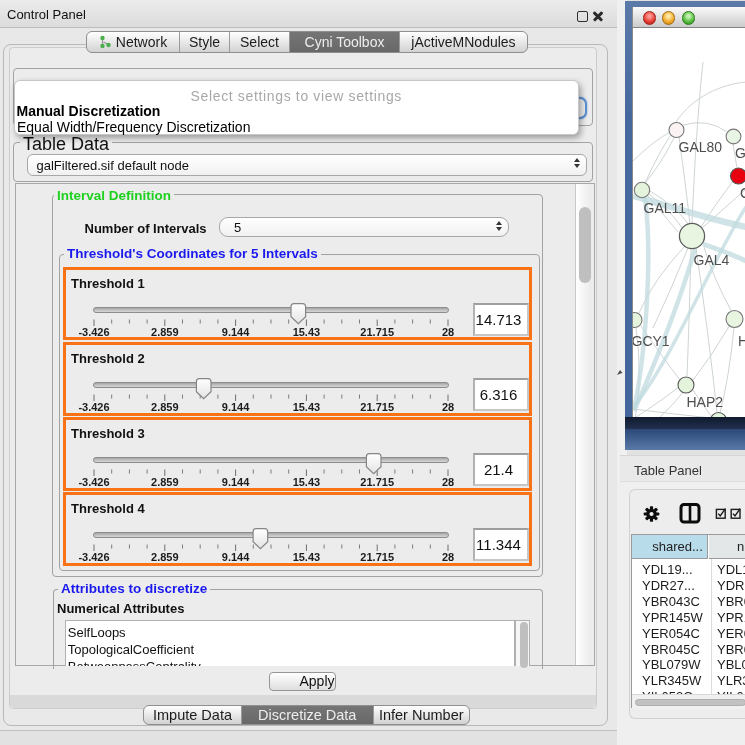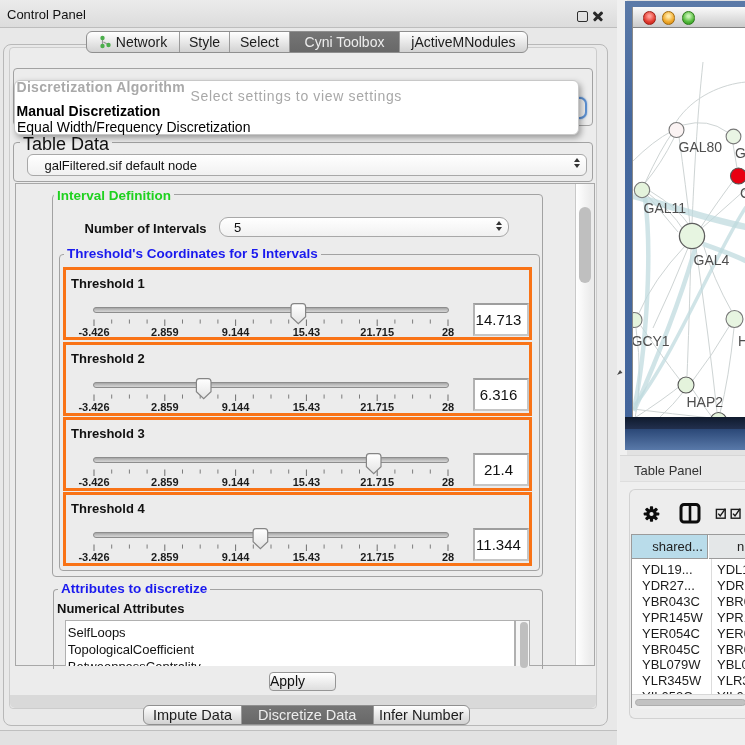--- a/index.html
+++ b/index.html
@@ -50,21 +50,21 @@
   </div>
   <div id="panelA"></div>
   <div id="panelB"></div>
 
   <div class="gbox" style="left:13px;top:68px;width:580px;height:58px"></div>
   <div style="position:absolute;left:566px;top:97px;width:21px;height:22px;border:2.5px solid #5c8fd0;border-radius:7px;background:#ececec;box-sizing:border-box;box-shadow:0 0 2px rgba(80,140,210,0.8)"></div>
 
   <div class="gbox" style="left:13px;top:141.5px;width:580px;height:40px"></div>
   <div class="gtitle" style="left:20px;top:138px;font-size:18px">Table Data</div>
   <div class="combo" style="left:26.5px;top:153.5px;width:560px;height:22px;border-radius:6px;line-height:21px">
-    <span style="margin-left:17px">galFiltered.sif default node</span>
+    <span style="margin-left:9px">galFiltered.sif default node</span>
     <span class="ar" style="top:3px;right:6px">
           <span class="tri-u"></span>
           <span class="tri-d"></span>
         </span>
   </div>
 
   <div class="abs" style="left:15px;top:183px;width:580px;height:483px;border:1px solid #a8a8a8;background:#ececec;box-sizing:border-box;overflow:hidden">
     <div class="abs" style="right:0;top:0;width:19px;height:483px;background:linear-gradient(90deg,#ffffff,#ececec 80%);border-left:1px solid #c9c9c9;box-sizing:border-box"></div>
     <div class="abs" style="right:3.5px;top:23px;width:12px;height:76px;background:#bfbfbf;border-radius:6px"></div>
   </div>
@@ -202,21 +202,21 @@
 
   <div class="gbox" style="left:53px;top:589px;width:490px;height:80px;border-bottom:none;border-radius:4px 4px 0 0"></div>
   <div class="gtitle" style="left:58px;top:582px;color:#1a1aee;font-weight:bold;font-size:13.5px">Attributes to discretize</div>
   <div class="abs" style="left:57px;top:601px;font-size:13px;font-weight:bold;color:#111">Numerical Attributes</div>
   <div class="abs" style="left:64.8px;top:620px;width:450px;height:46px;background:#fff;border:1px solid #b0b0b0;border-bottom:none;box-sizing:border-box;font-size:13px;color:#111;overflow:hidden">
     <div style="margin:2.5px 0 0 2px;line-height:17.4px">SelfLoops<br>TopologicalCoefficient<br>BetweennessCentrality</div>
   </div>
   <div class="abs" style="left:514.8px;top:620px;width:15.6px;height:46px;background:#f6f6f6;border:1px solid #b0b0b0;border-bottom:none;box-sizing:border-box"></div>
   <div class="abs" style="left:519.5px;top:621.5px;width:8.5px;height:46px;background:#bfbfbf;border-radius:4px"></div>
 
-  <div class="abs" style="left:269px;top:671.5px;width:66.5px;height:19.5px;background:linear-gradient(#ffffff,#dedede);border:1px solid #969696;border-radius:4px;box-sizing:border-box;text-align:left;font-size:14px;color:#111;line-height:17.5px">Apply</div>
+  <div class="abs" style="left:269px;top:671.5px;width:66.5px;height:19.5px;background:linear-gradient(#ffffff,#dedede);border:1px solid #969696;border-radius:4px;box-sizing:border-box;text-align:right;font-size:14px;color:#111;line-height:17.5px">Apply</div>
   <div class="abs" style="left:10px;top:695px;width:586px;height:13px;background:#d9d9d9;border-radius:0 0 5px 5px"></div>
 
   <div class="tabs" style="left:143px;top:705px;width:327px;height:19.5px;font-size:14.5px">
     <div class="seg" style="width:98px">Impute Data</div>
     <div class="seg dark" style="width:131.5px">Discretize Data</div>
     <div class="seg" style="flex:1">Infer Number</div>
   </div>
 
   <div class="tabs" style="left:86px;top:31px;width:442px;height:22px">
     <div class="seg" style="width:93px">
@@ -226,21 +226,20 @@
             <circle cx="3.5" cy="11" r="2.2" fill="#4cae4c"></circle>
             <circle cx="9.5" cy="10" r="2.2" fill="#4cae4c"></circle>
       </svg>Network</div>
     <div class="seg" style="width:50px">Style</div>
     <div class="seg" style="width:60px">Select</div>
     <div class="seg dark" style="width:110px">Cyni Toolbox</div>
     <div class="seg" style="flex:1">jActiveMNodules</div>
   </div>
 
   <div id="popup">
-    <div style="position:absolute;left:2px;top:-2.5px;font-size:14px;letter-spacing:0.3px;font-weight:bold;color:#a9a9a9;white-space:nowrap">Discretization Algorithm</div>
     <div style="position:absolute;left:0;top:7px;width:563.5px;text-align:center;font-size:14px;letter-spacing:0.65px;color:#a8a8a8">Select settings to view settings</div>
     <div style="position:absolute;left:2px;top:21.5px;font-size:14px;font-weight:bold;color:#000">Manual Discretization</div>
     <div style="position:absolute;left:2.5px;top:38px;font-size:14px;color:#000">Equal Width/Frequency Discretization</div>
   </div>
 </div>
 
 <div id="rgap"></div>
 <svg width="8" height="8" viewBox="0 0 8 8" style="position:absolute;left:615.5px;top:369px">
       <path d="M1 6 L4 1 L6.5 4 L4.5 4.5 Z" fill="#4a4a4a"></path>
     </svg>

